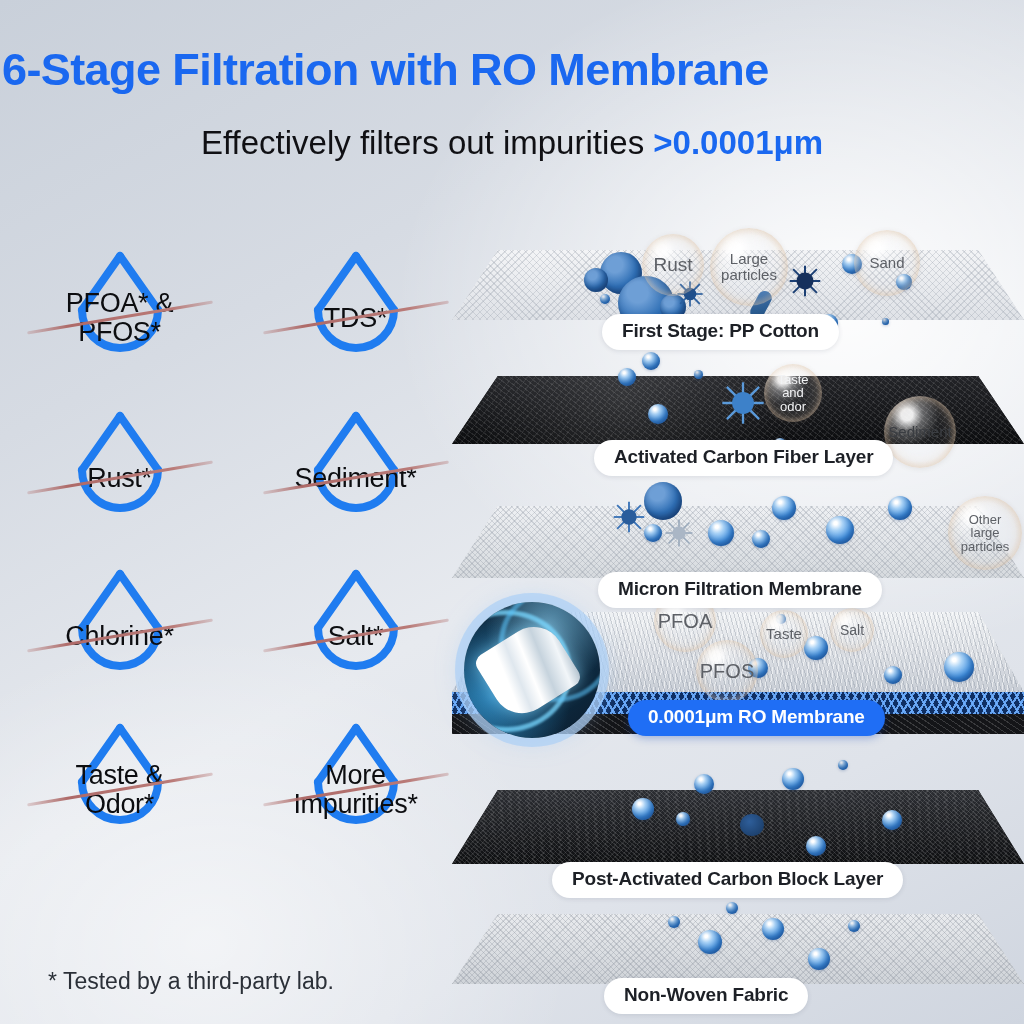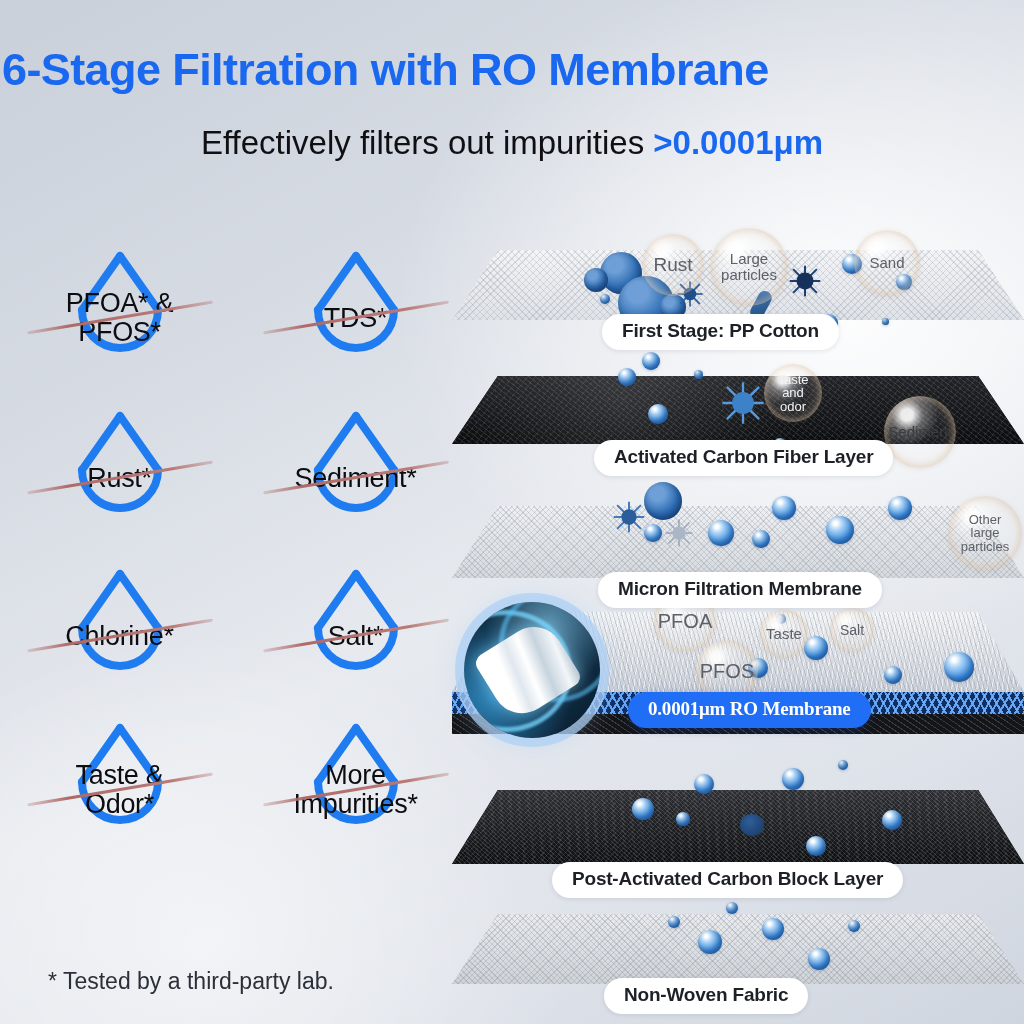--- a/index.html
+++ b/index.html
@@ -419,21 +419,21 @@
       <div class="bubble" style="left:378px;top:20px;width:44px;height:44px;font-size:14px;">
           <span>Salt</span>
         </div>
 
       <div class="ro-inset" style="left:12px;top:14px;width:136px;height:136px;">
         <div class="swirl" style="left:-18%;top:6%;width:90%;height:82%;"></div>
         <div class="swirl" style="left:26%;top:-12%;width:78%;height:78%;border-color:rgba(90,195,250,.55);"></div>
         <div class="roll"></div>
       </div>
 
-      <div class="stage-label ro" style="left:176px;top:104px;font-family:Liberation Serif, serif;">0.0001μm RO Membrane</div>
+      <div class="stage-label ro" style="left:176px;top:112px;">0.0001μm RO Membrane</div>
     </div>
 
     <div class="stage-row" style="top:580px;height:130px;">
       <div class="slab" style="top:30px;height:74px;">
         <div class="top tex-block"></div>
       </div>
       <div class="edge edge-block" style="position:absolute;top:102px;"></div>
 
       <div class="wd" style="left:242px;top:14px;width:20px;height:20px;"></div>
       <div class="wd" style="left:330px;top:8px;width:22px;height:22px;"></div>

